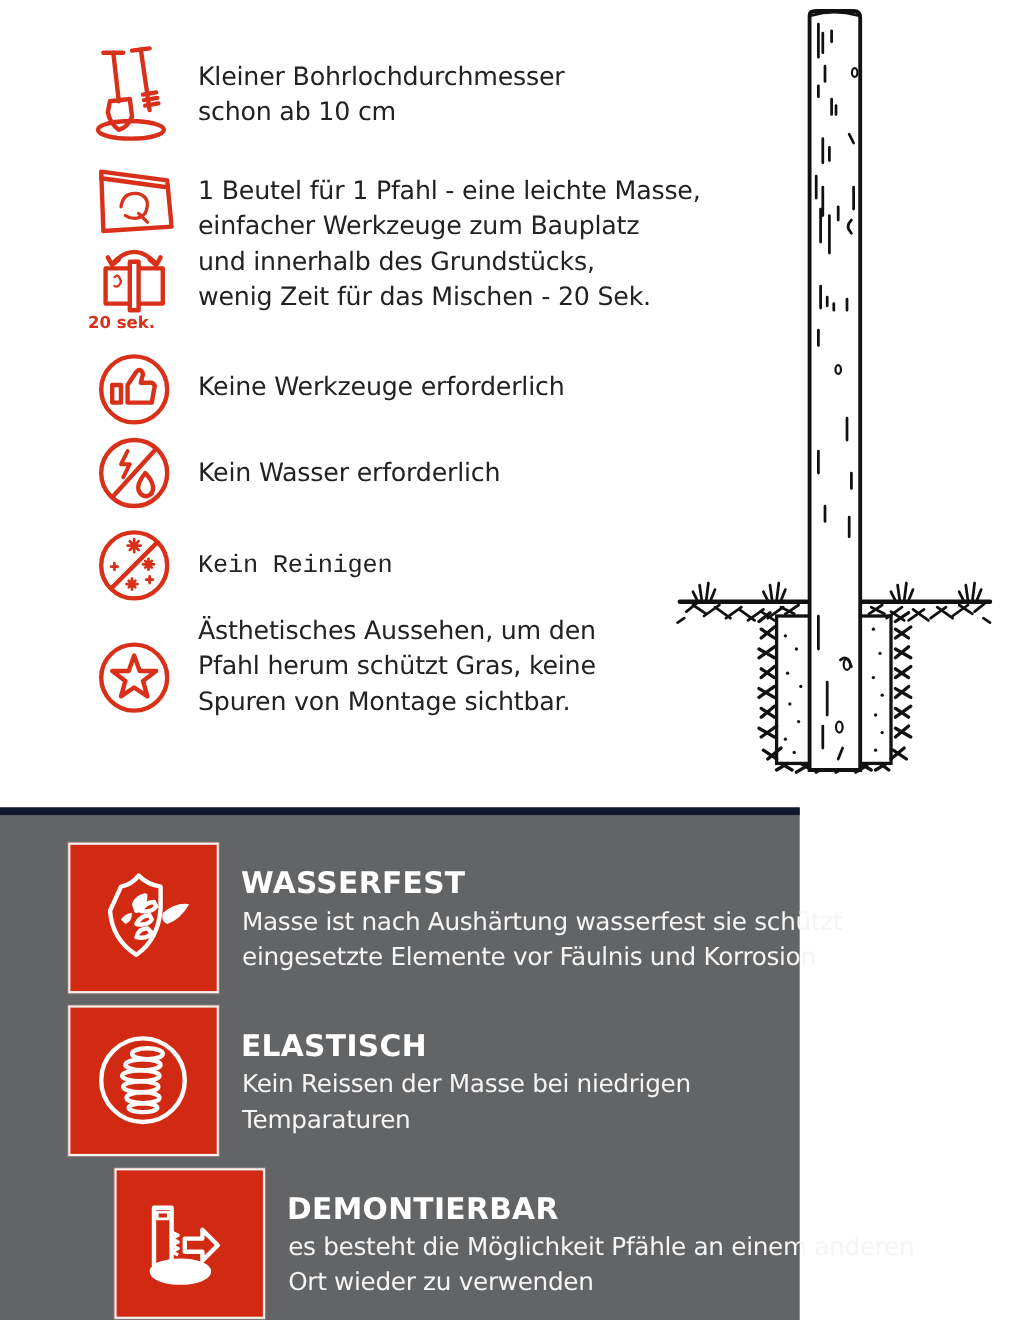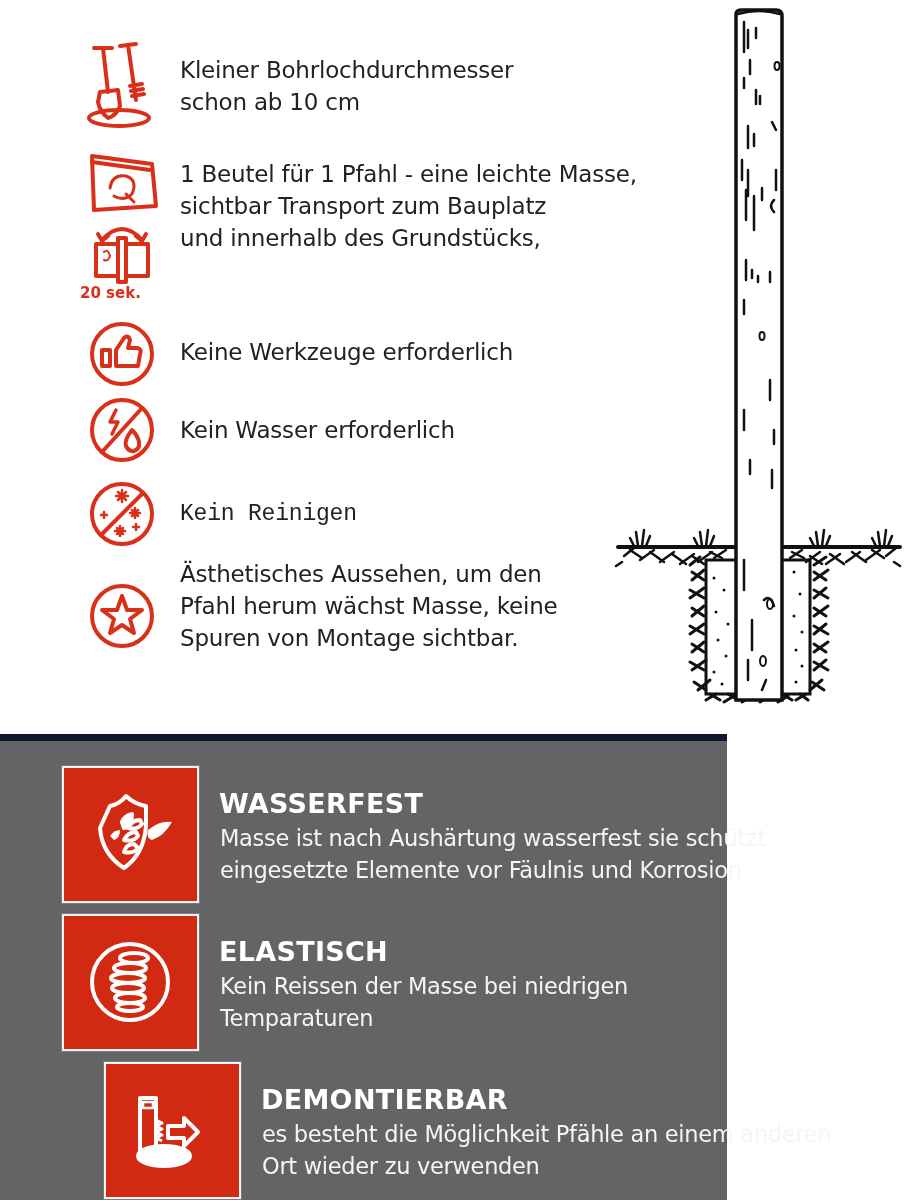--- a/index.html
+++ b/index.html
@@ -60,22 +60,23 @@
         <polyline points="12,86 16,93 22,88"></polyline>
         <polyline points="50,88 56,93 60,86"></polyline>
         <rect x="10" y="96" width="52" height="32"></rect>
         <rect x="32" y="90" width="8" height="44" fill="#fff"></rect>
         <path d="M18 104 Q22 100 24 108 Q22 114 18 112" stroke-width="2"></path>
       </svg>
       <div style="position:absolute; left:-6px; top:136px; width:80px; font-weight:bold; font-size:15px; color:#d9301a; ">20 sek.</div>
     </div>
     <div class="text" style="top:10px;">
       <span>1 Beutel für 1 Pfahl - eine leichte Masse,</span>
-      <span>sichtbar Transport zum Bauplatz</span>
+      <span>einfacher Werkzeuge zum Bauplatz</span>
       <span>und innerhalb des Grundstücks,</span>
+      <span>wenig Zeit für das Mischen - 20 Sek.</span>
     </div>
   </div>
 
   <div class="feature" style="top:320px;">
     <div class="icon" style="left:88px; top:0;">
       <svg width="68" height="68" viewBox="0 0 68 68" fill="none" stroke="#d9301a" stroke-width="4" stroke-linejoin="round">
         <circle cx="34" cy="34" r="30"></circle>
         <rect x="14" y="30" width="8" height="16"></rect>
         <path d="M28 30 L36 18 Q40 14 42 20 L40 28 L50 28 Q54 30 52 34 L50 46 L28 46 Z"></path>
       </svg>
@@ -120,21 +121,21 @@
 
   <div class="feature" style="top:558px;">
     <div class="icon" style="left:88px; top:24px;">
       <svg width="68" height="68" viewBox="0 0 68 68" fill="none" stroke="#d9301a" stroke-width="4" stroke-linejoin="round">
         <circle cx="34" cy="34" r="30"></circle>
         <polygon points="34,14 39,28 54,28 42,37 46,51 34,43 22,51 26,37 14,28 29,28"></polygon>
       </svg>
     </div>
     <div class="text" style="top:0;">
       <span>Ästhetisches Aussehen, um den</span>
-      <span>Pfahl herum wächst Masse, keine</span>
+      <span>Pfahl herum schützt Gras, keine</span>
       <span>Spuren von Montage sichtbar.</span>
     </div>
   </div>
 
   <div class="post">
     <svg width="307" height="720" viewBox="0 0 307 720" fill="none" stroke="#111" stroke-linecap="round">
 
       <rect x="96" y="560" width="104" height="134" stroke-width="3" fill="#fff"></rect>
 
       <g stroke-width="3">

